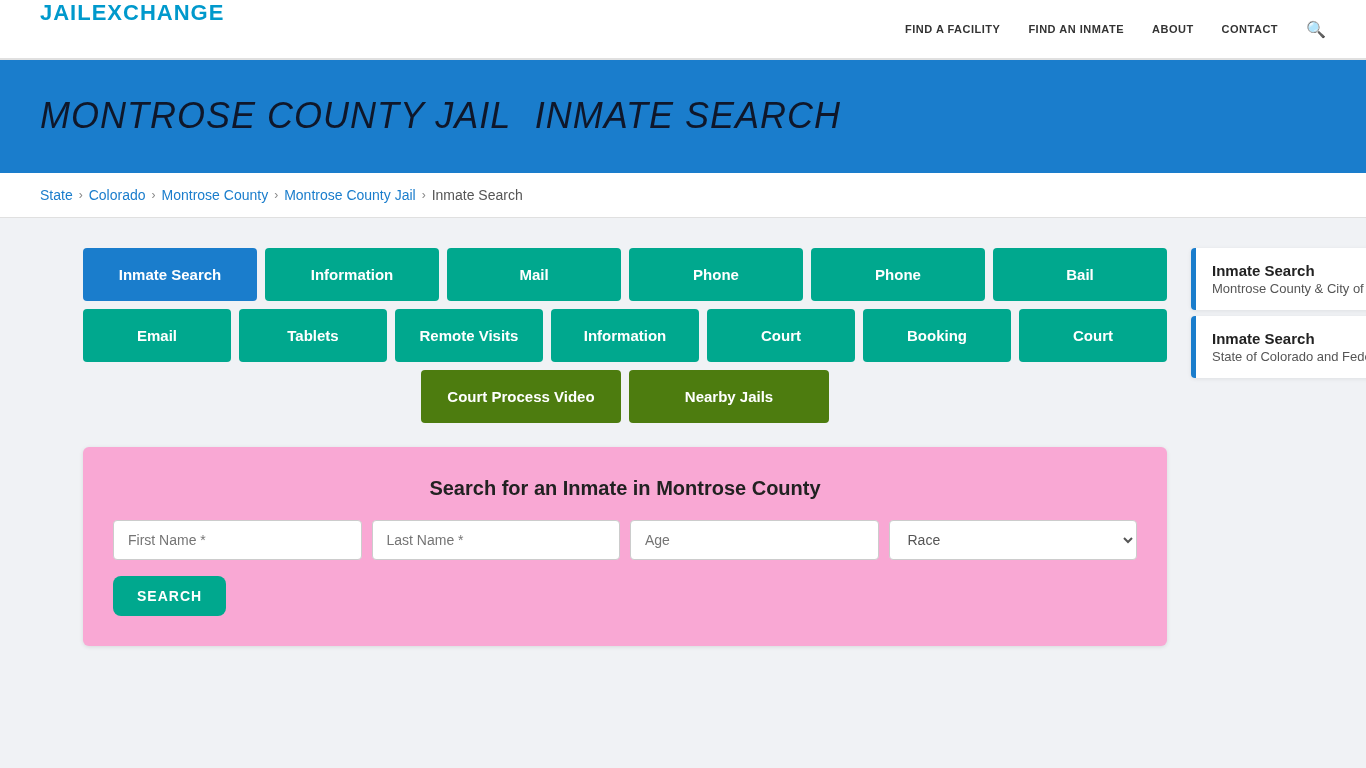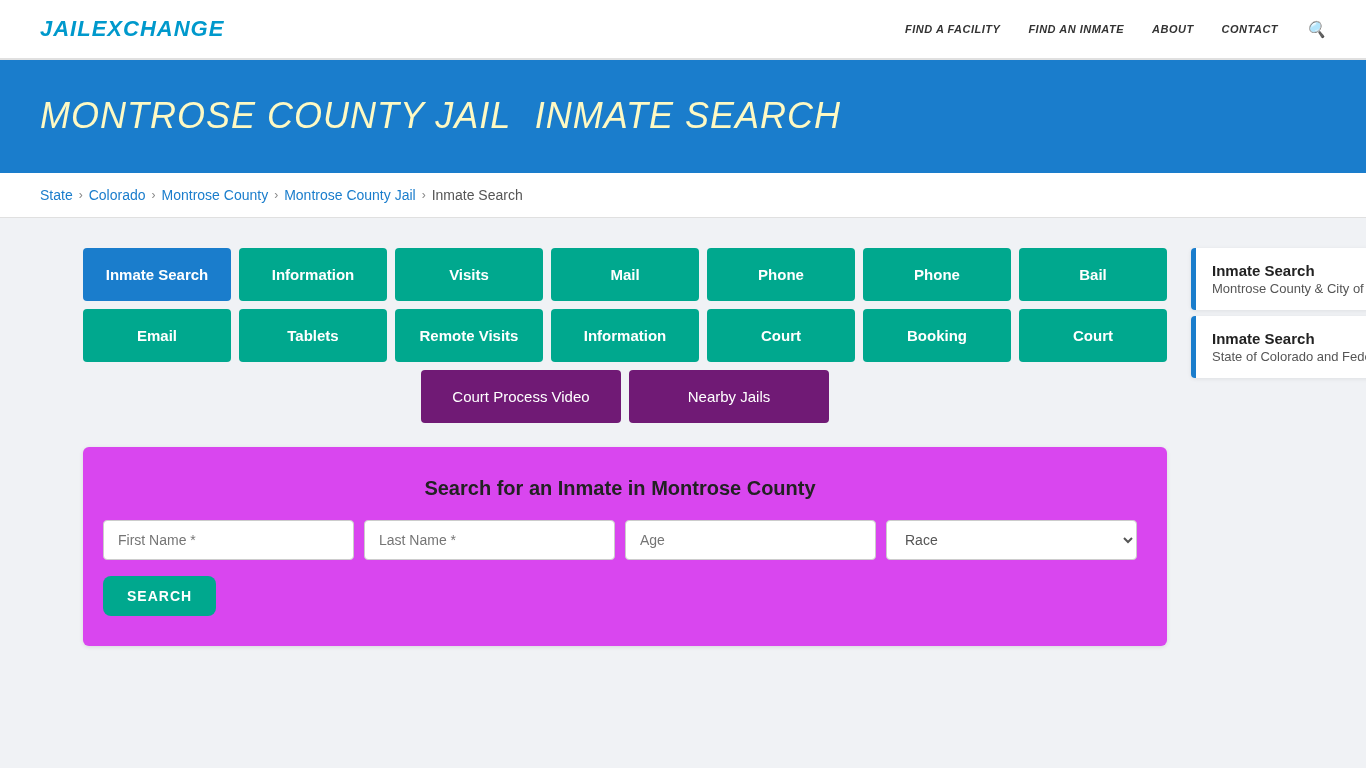--- a/index.html
+++ b/index.html
@@ -5,23 +5,21 @@
     * { box-sizing: border-box; margin: 0; padding: 0; }
     body { font-family: Arial, sans-serif; background: #f0f2f5; color: #333; }
 
     
     .header {
       background: #fff;
       border-bottom: 2px solid #e0e0e0;
       padding: 0 40px;
       height: 60px;
       display: flex;
-      align-items: center;
       justify-content: space-between;
-      font-style: italic;
     }
     .logo {
       font-size: 22px;
       font-weight: 900;
       letter-spacing: 1px;
       color: #1a1a1a;
       text-transform: uppercase;
     }
     .logo span {
       color: #0099cc;
@@ -44,21 +42,21 @@
       color: #555;
       cursor: pointer;
     }
 
     
     .hero {
       background: #1a7dcc;
       padding: 30px 40px 35px 40px;
     }
     .hero h1 {
-      color: #fef9c3;
+      color: #0f172a;
       font-size: 42px;
       font-weight: 900;
     }
     .hero h1 span {
       font-style: italic;
       font-weight: 400;
       font-size: 36px;
       text-transform: uppercase;
       letter-spacing: 1px;
     }
@@ -125,33 +123,33 @@
     .nav-row-center {
       display: flex;
       gap: 8px;
       justify-content: center;
     }
     .nav-btn-center {
       padding: 18px 10px;
       border: none;
       border-radius: 4px;
       font-size: 15px;
-      font-weight: 400;
+      font-weight: 700;
       cursor: pointer;
       min-width: 200px;
       text-align: center;
       color: #fff;
-      background: #701a75;
+      background: #4d7c0f;
     }
 
     
     .search-card {
-      background: #d946ef;
+      background: #f9a8d4;
       border-radius: 6px;
-      padding: 30px 30px 30px 20px;
+      padding: 30px 30px 30px 30px;
       box-shadow: 0 1px 4px rgba(0,0,0,0.1);
     }
     .search-card h2 {
       font-size: 20px;
       font-weight: 700;
       text-align: center;
       margin-bottom: 20px;
       color: #222;
     }
     .search-fields {
@@ -253,21 +251,20 @@
   <span class="current">Inmate Search</span>
 </div>
 
 <div class="main">
   <div class="content-left">
 
     <div class="nav-buttons">
       <div class="nav-row">
         <button class="nav-btn active">Inmate Search</button>
         <button class="nav-btn">Information</button>
-        <button class="nav-btn">Visits</button>
         <button class="nav-btn">Mail</button>
         <button class="nav-btn">Phone</button>
         <button class="nav-btn">Phone</button>
         <button class="nav-btn">Bail</button>
       </div>
       <div class="nav-row">
         <button class="nav-btn">Email</button>
         <button class="nav-btn">Tablets</button>
         <button class="nav-btn">Remote Visits</button>
         <button class="nav-btn">Information</button>

